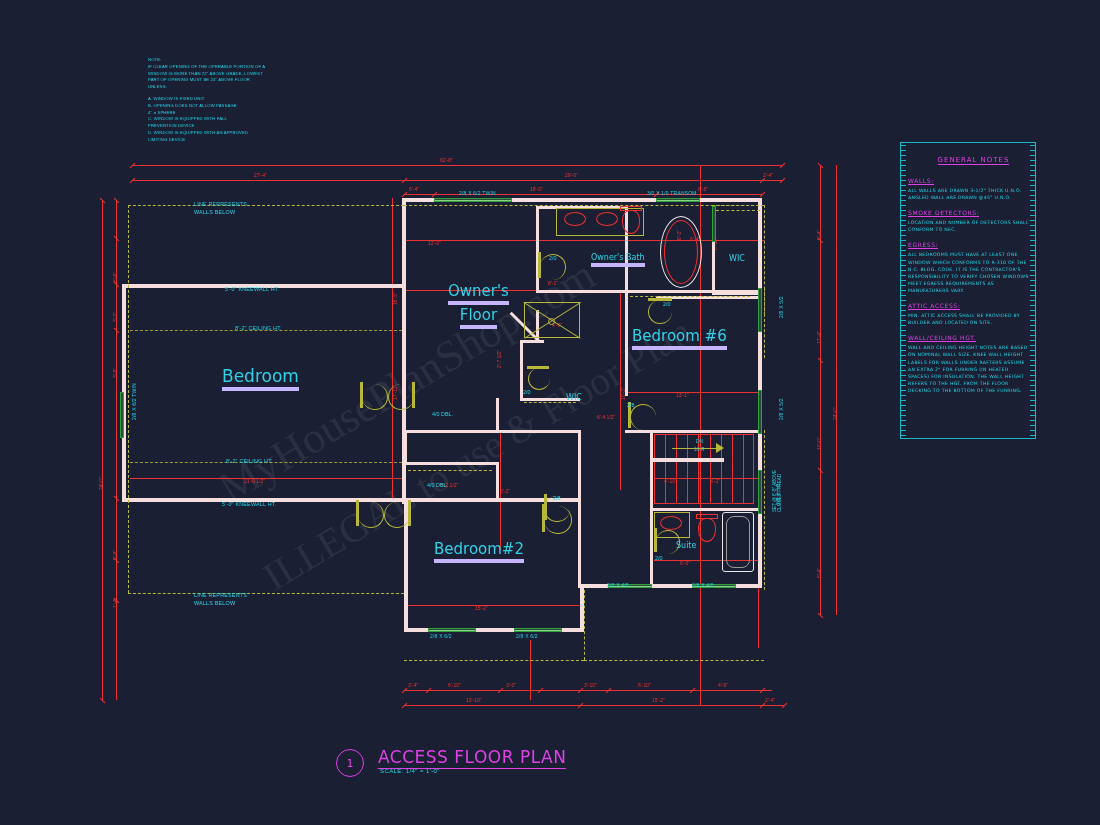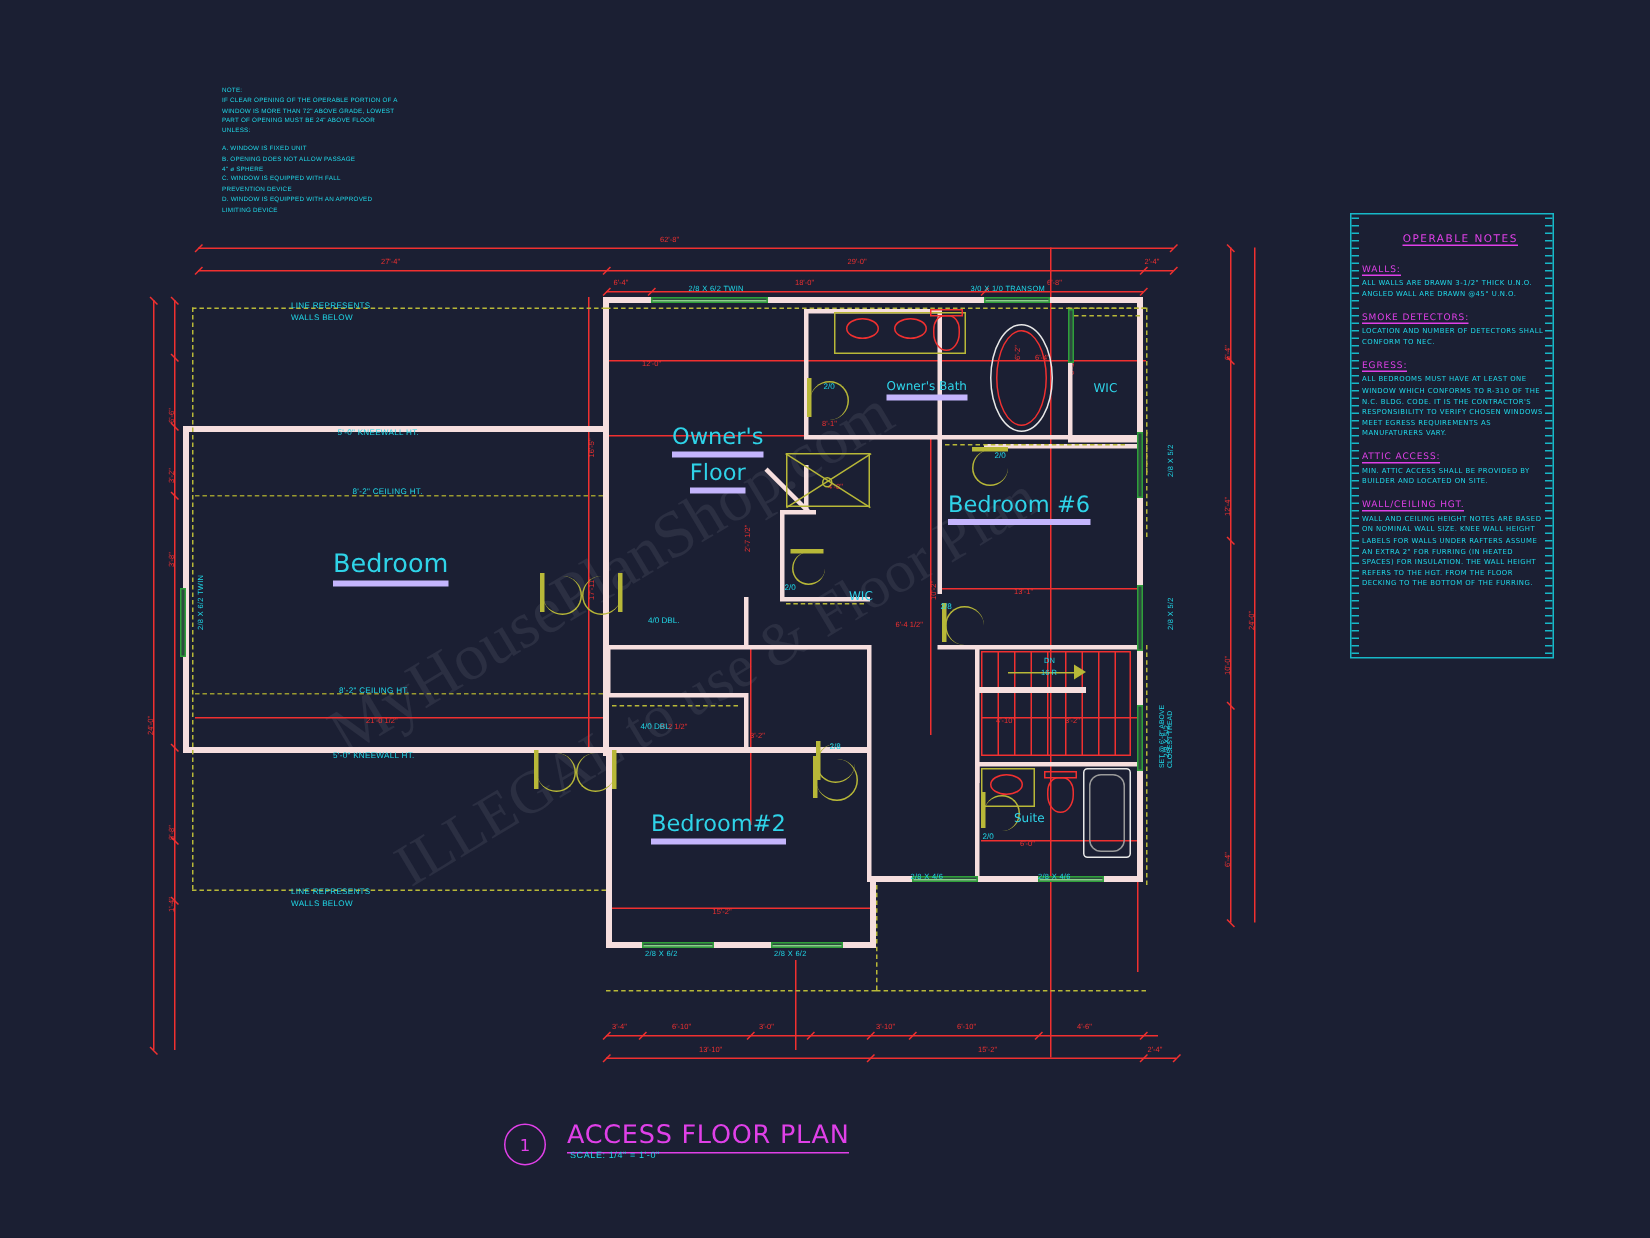--- a/index.html
+++ b/index.html
@@ -238,21 +238,21 @@
         <i style="top: 257px;"></i>
         <i style="top: 262px;"></i>
         <i style="top: 267px;"></i>
         <i style="top: 272px;"></i>
         <i style="top: 277px;"></i>
         <i style="top: 282px;"></i>
         <i style="top: 287px;"></i>
         <i style="top: 292px;"></i>
       </div>
     <div style="text-align:center">
-      <span class="gn-title">OPERABLE NOTES</span>
+      <span class="gn-title">GENERAL NOTES</span>
     </div>
     <div>
       <div class="gn-head">WALLS:</div>
       <div class="gn-body">ALL WALLS ARE DRAWN 3-1/2" THICK U.N.O. ANGLED WALL ARE DRAWN @45° U.N.O.</div>
     </div>
     <div>
       <div class="gn-head">SMOKE DETECTORS:</div>
       <div class="gn-body">LOCATION AND NUMBER OF DETECTORS SHALL CONFORM TO NEC.</div>
     </div>
     <div>

